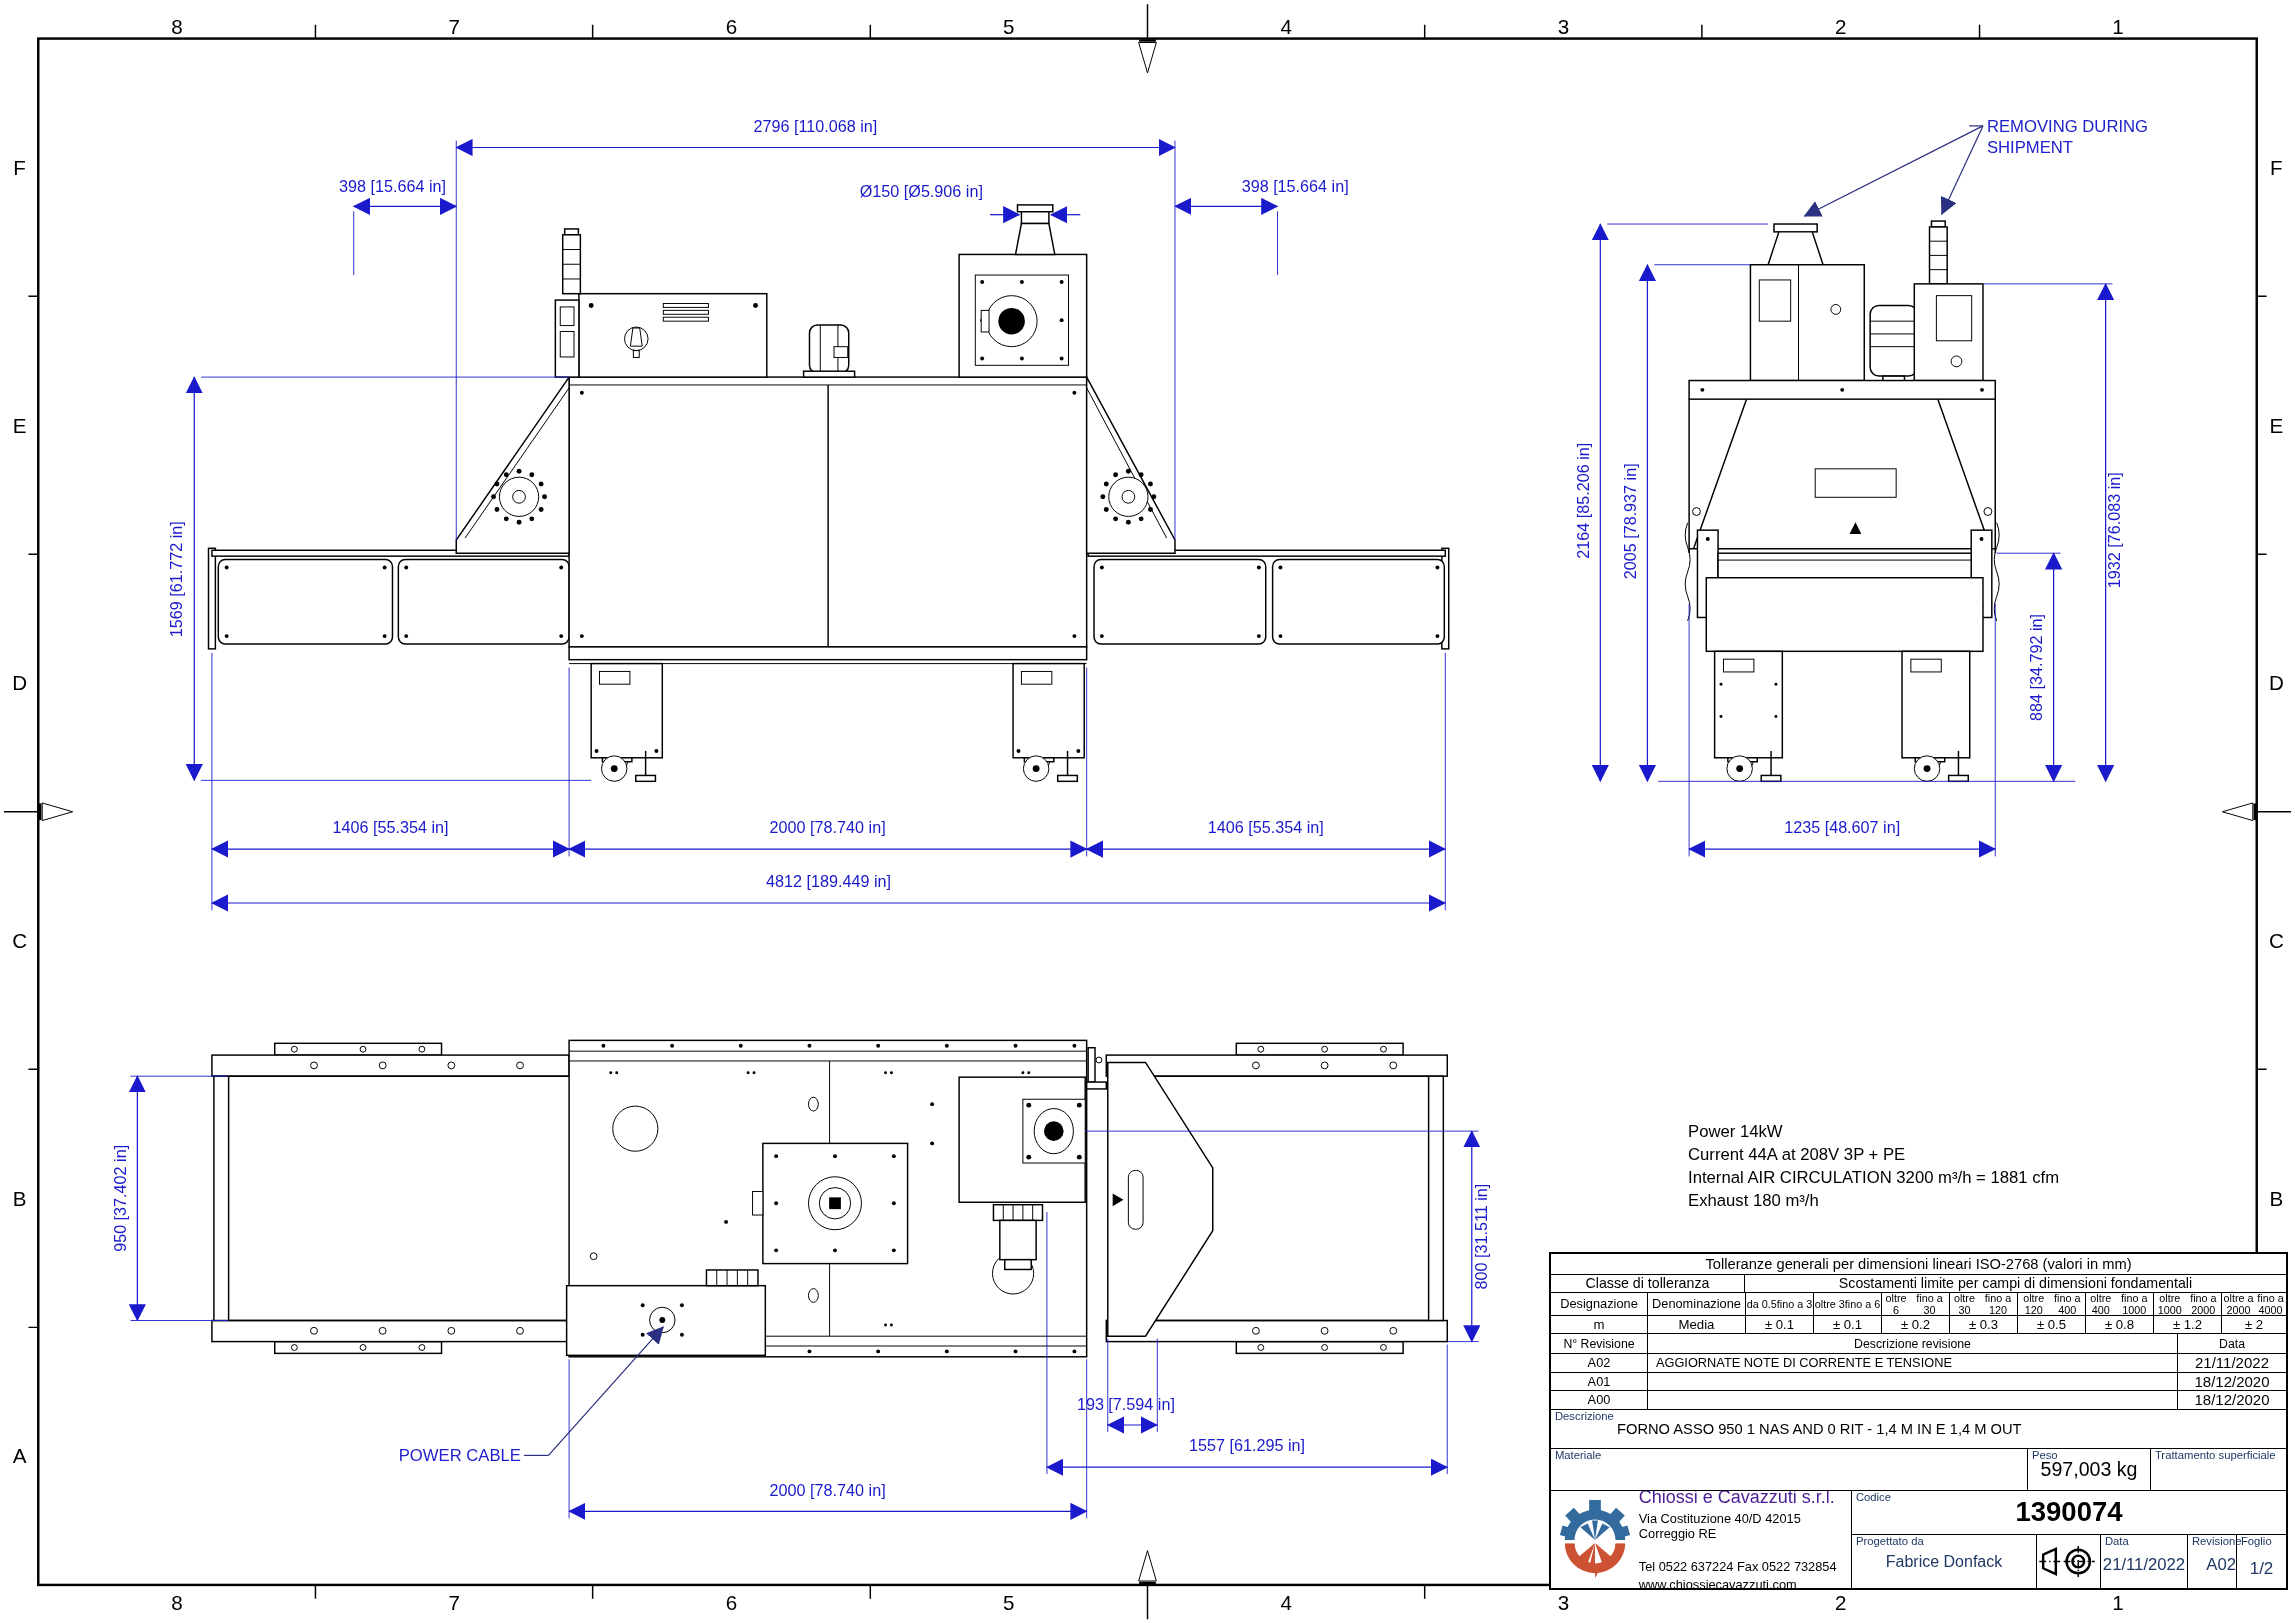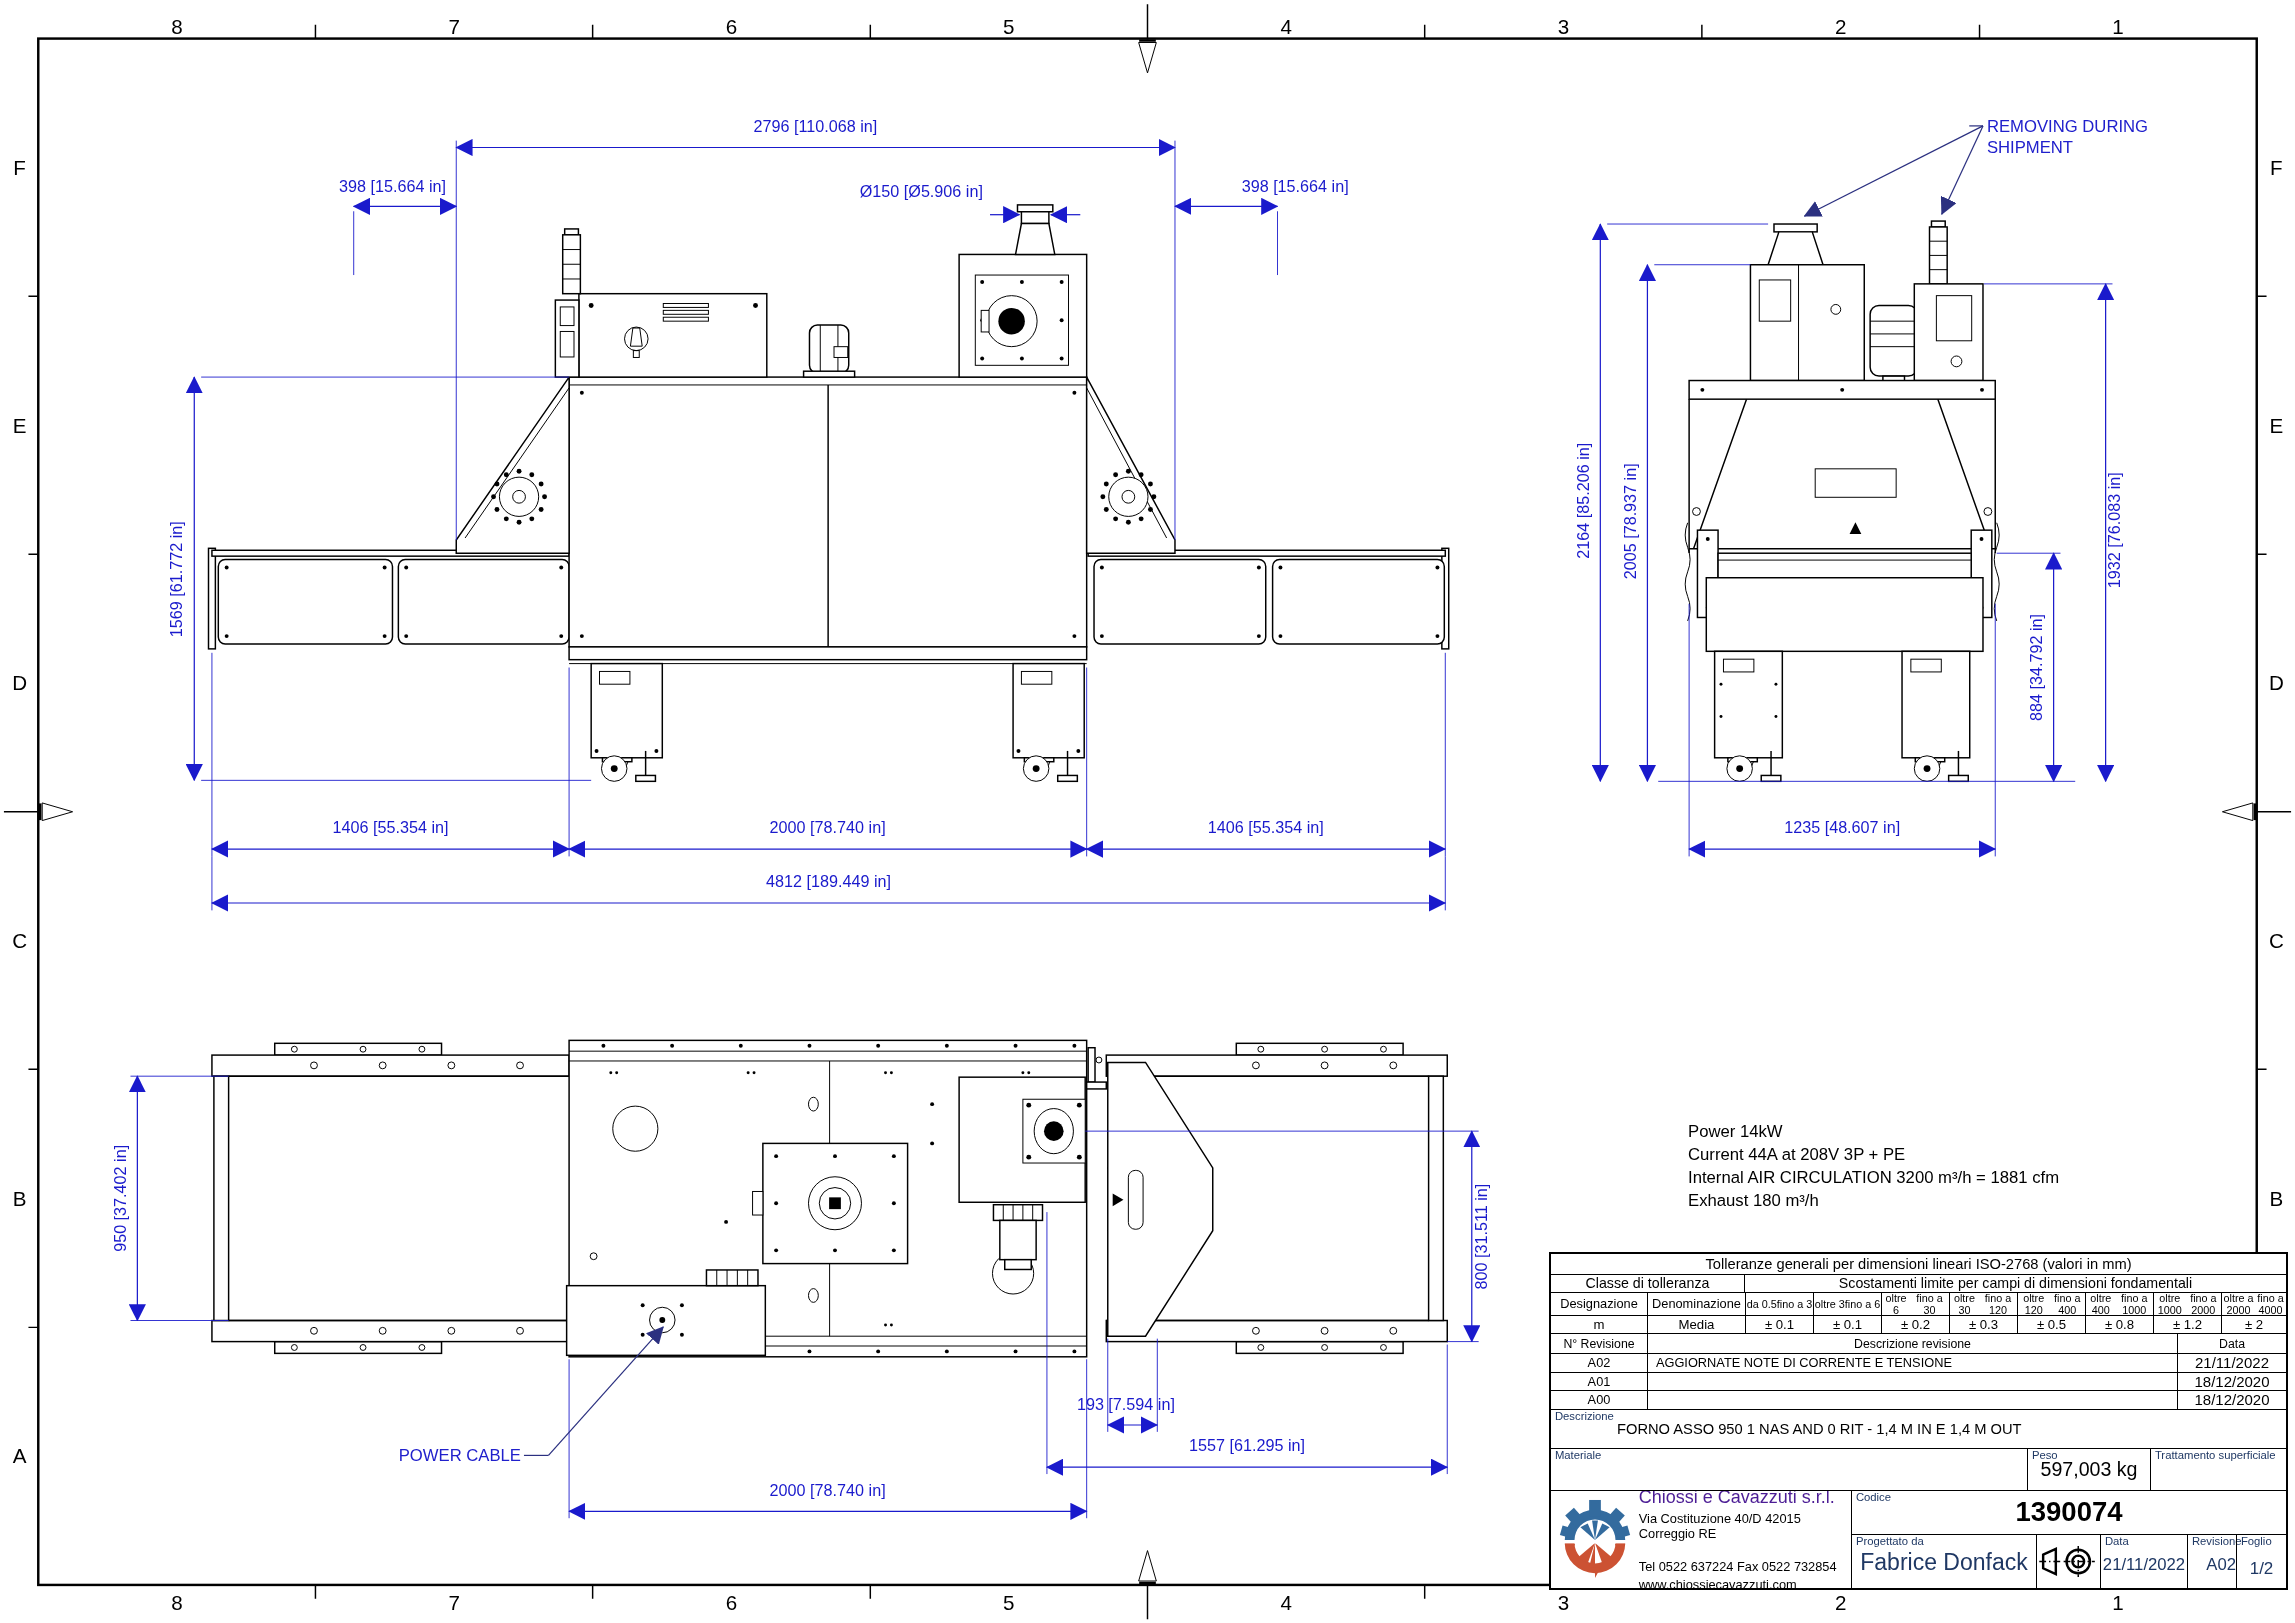--- a/index.html
+++ b/index.html
@@ -718,21 +718,21 @@
     </div>
     <div class="tc" style="flex:1;padding:0">
       <div style="display:flex;flex-direction:column;width:100%;height:100%">
         <div style="height:43px;position:relative;display:flex;align-items:center;justify-content:center;border-bottom:1.5px solid #000">
           <span class="lab">Codice</span>
           <span style="font-size:27.5px;font-weight:bold">1390074</span>
         </div>
         <div style="flex:1;display:flex">
           <div style="width:184px;position:relative;display:flex;align-items:center;justify-content:center">
             <span class="lab">Progettato da</span>
-            <span class="navyval" style="font-size:23px;margin-top:2px">Fabrice Donfack</span>
+            <span class="navyval" style="font-size:16px;margin-top:2px">Fabrice Donfack</span>
           </div>
           <div style="width:63px;border-left:1.5px solid #000;display:flex;align-items:center;justify-content:center">
             <svg width="59" height="39" viewBox="0 0 120 80">
               <g fill="none" stroke="#000" stroke-width="5">
                 <path d="M8,26 L34,14 L34,66 L8,54 Z M34,14 L34,66"></path>
                 <circle cx="80" cy="40" r="24"></circle>
                 <circle cx="80" cy="40" r="12"></circle>
               </g>
               <g stroke="#000" stroke-width="3" stroke-dasharray="14,6,3,6">
                 <line x1="0" y1="40" x2="48" y2="40"></line>

